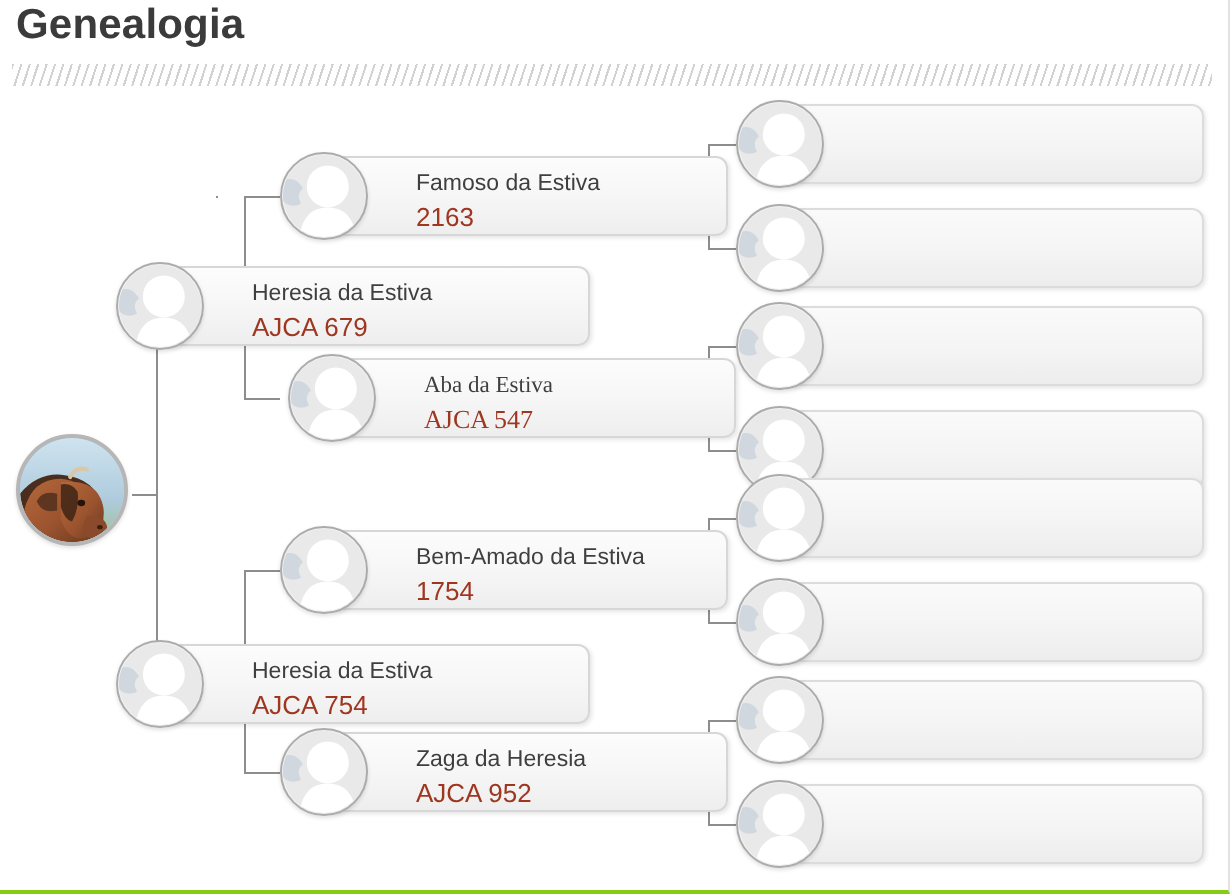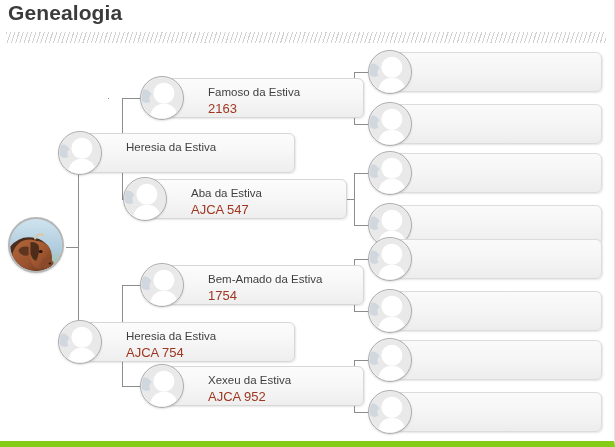--- a/index.html
+++ b/index.html
@@ -14,21 +14,21 @@
   }
 
   
   #page {
     position: relative;
     width: 615px;
     height: 447px;
     background: #ffffff;
     box-sizing: border-box;
     border-right: 1px solid #e2e2e2;
-    border-bottom: 6px solid #84cc16;
+    border-bottom: 2px solid #84cc16;
     overflow: hidden;
   }
 
   
   #header {
     position: absolute;
     left: 0; top: 0;
     width: 615px;
     height: 46px;
   }
@@ -240,20 +240,21 @@
           <g clip-path="url(#c1)">
             <rect width="44" height="44" fill="#e9e9ea"></rect>
             <circle cx="24" cy="17" r="11" fill="#ffffff"></circle>
             <path d="M24 28 q13 0 15 16 H9 q2 -16 15 -16 Z" fill="#ffffff"></path>
             <path d="M0 14 q7 -3 11 4 q-4 3 -1 8 q-6 3 -10 -2 Z" fill="#c8d0da" opacity=".75"></path>
           </g>
         </svg>
       </div>
       <div class="txt">
         <span class="nm">Heresia da Estiva</span>
+        <span class="id">AJCA 679</span>
       </div>
     </div>
 
     <div class="node" style="left:58px; top:276px; width:215px;">
       <div class="box" style="width:215px;"></div>
       <div class="avatar">
         <svg viewBox="0 0 44 44">
           <g clip-path="url(#c1)">
             <rect width="44" height="44" fill="#e9e9ea"></rect>
             <circle cx="24" cy="17" r="11" fill="#ffffff"></circle>
@@ -279,21 +280,21 @@
             <path d="M0 14 q7 -3 11 4 q-4 3 -1 8 q-6 3 -10 -2 Z" fill="#c8d0da" opacity=".75"></path>
           </g>
         </svg>
       </div>
       <div class="txt">
         <span class="nm">Famoso da Estiva</span>
         <span class="id">2163</span>
       </div>
     </div>
 
-    <div class="node" style="left:123px; top:133px; width:202px;">
+    <div class="node" style="left:144px; top:133px; width:202px;font-family:Liberation Serif, serif;">
       <div class="box" style="width:202px;"></div>
       <div class="avatar">
         <svg viewBox="0 0 44 44">
           <g clip-path="url(#c1)">
             <rect width="44" height="44" fill="#e9e9ea"></rect>
             <circle cx="24" cy="17" r="11" fill="#ffffff"></circle>
             <path d="M24 28 q13 0 15 16 H9 q2 -16 15 -16 Z" fill="#ffffff"></path>
             <path d="M0 14 q7 -3 11 4 q-4 3 -1 8 q-6 3 -10 -2 Z" fill="#c8d0da" opacity=".75"></path>
           </g>
         </svg>
@@ -328,21 +329,21 @@
         <svg viewBox="0 0 44 44">
           <g clip-path="url(#c1)">
             <rect width="44" height="44" fill="#e9e9ea"></rect>
             <circle cx="24" cy="17" r="11" fill="#ffffff"></circle>
             <path d="M24 28 q13 0 15 16 H9 q2 -16 15 -16 Z" fill="#ffffff"></path>
             <path d="M0 14 q7 -3 11 4 q-4 3 -1 8 q-6 3 -10 -2 Z" fill="#c8d0da" opacity=".75"></path>
           </g>
         </svg>
       </div>
       <div class="txt">
-        <span class="nm">Xexeu da Estiva</span>
+        <span class="nm">Zaga da Heresia</span>
         <span class="id">AJCA 952</span>
       </div>
     </div>
 
     <div class="node empty" style="left:368px; top:6px; width:212px;">
       <div class="box" style="width:212px;"></div>
       <div class="avatar">
         <svg viewBox="0 0 44 44">
           <g clip-path="url(#c1)">
               <rect width="44" height="44" fill="#e9e9ea"></rect>

